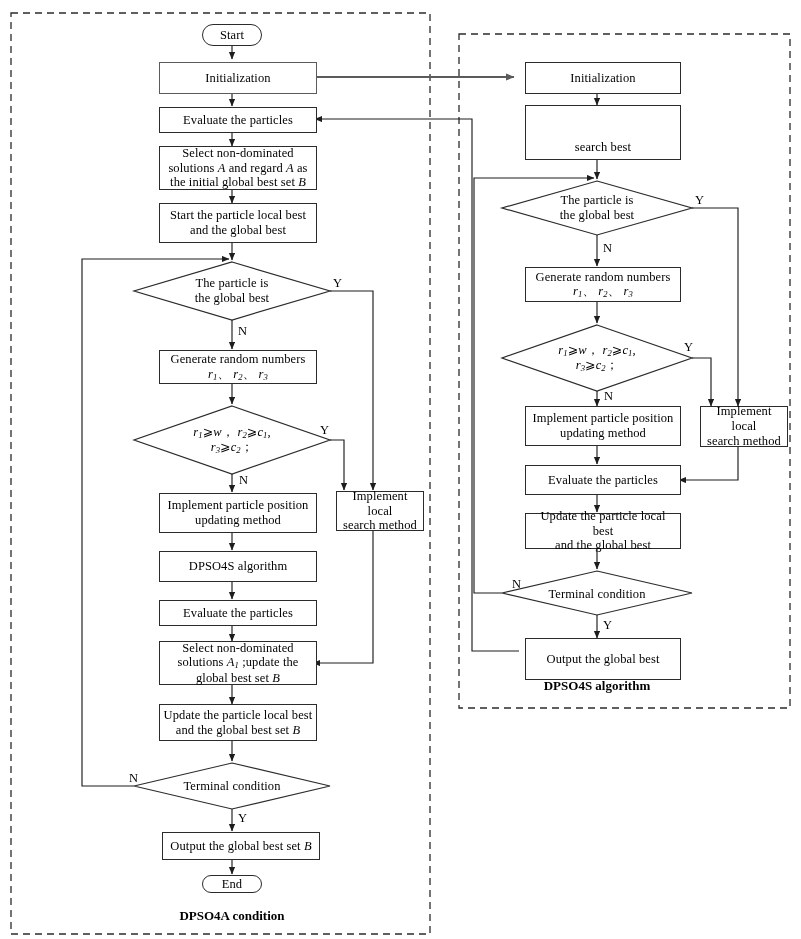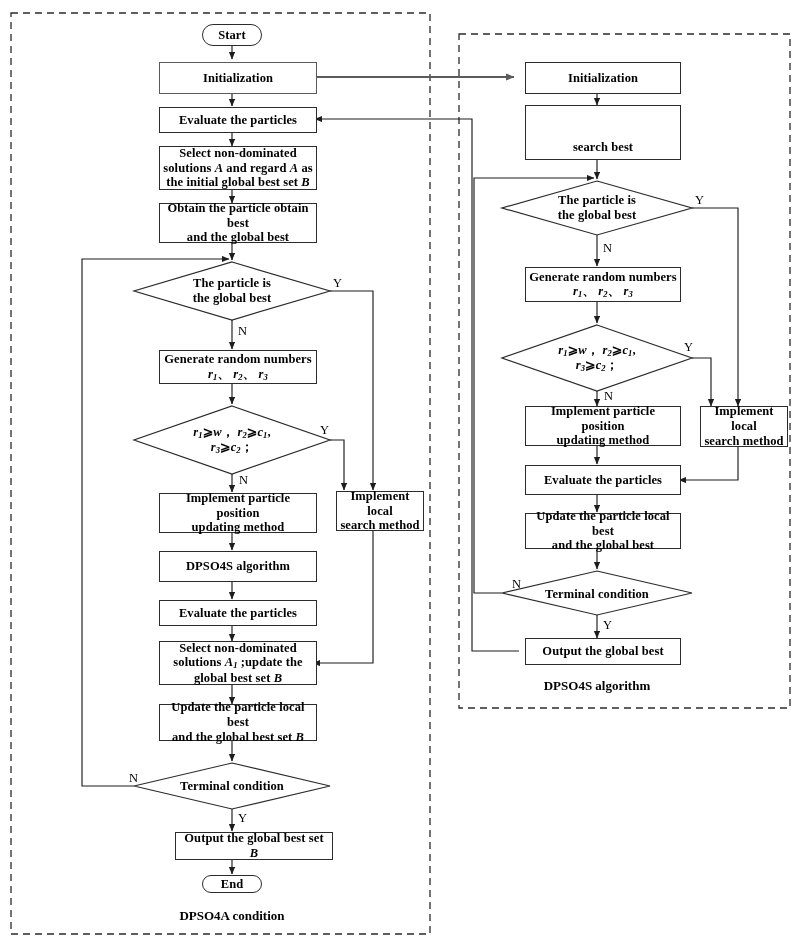--- a/index.html
+++ b/index.html
@@ -14,21 +14,20 @@
   
   .node{
     position:absolute;
     display:flex;align-items:center;justify-content:center;
     text-align:center;
     font-size:12.5px;
     line-height:1.18;
     letter-spacing:.1px;
     box-sizing:border-box;
     pointer-events:auto;
-    font-weight:bold;
   }
   .node .txt{display:block;width:100%;padding:0 3px;}
   .proc{border:1.2px solid #2b2b2b;background:#fff;margin-left:6px;}
   .term{border:1.2px solid #2b2b2b;background:#fff;border-radius:11px;}
   .dec{background:transparent;border:0;justify-content:center;}
   .edge-label{
     position:absolute;font-size:12.5px;font-family:"Liberation Serif","DejaVu Serif",serif;
     color:#000;line-height:1;
   }
   .caption{
@@ -146,21 +145,21 @@
   <div class="node proc" style="left:153px;top:146px;width:158px;height:44px;">
     <span class="txt">
       <span>Select non-dominated</span><br>
       solutions <span class="it">A</span> and regard <span class="it">A</span> as<br>
       the initial global best set <span class="it">B</span>
     </span>
   </div>
 
   <div class="node proc" style="left:153px;top:203px;width:158px;height:40px;">
     <span class="txt">
-      <span>Obtain the particle obtain best</span><br>
+      <span>Start the particle local best</span><br>
       <span>and the global best</span>
     </span>
   </div>
 
   <div class="node dec" style="left:160px;top:272px;width:144px;height:38px;">
     <span class="txt">
       <span>The  particle is</span><br>
       <span>the global best</span>
     </span>
   </div>
@@ -213,21 +212,21 @@
     <span class="txt">
       <span>Update the particle local best</span><br>
       and the global best set <span class="it">B</span>
     </span>
   </div>
 
   <div class="node dec" style="left:162px;top:777px;width:140px;height:18px;">
     <span class="txt">Terminal condition</span>
   </div>
 
-  <div class="node proc" style="left:169px;top:832px;width:158px;height:28px;">
+  <div class="node proc" style="left:156px;top:832px;width:158px;height:28px;">
     <span class="txt">Output the global best set <span class="it">B</span></span>
   </div>
 
   <div class="node term" style="left:202px;top:875px;width:60px;height:18px;">
     <span class="txt">End</span>
   </div>
 
   <div class="edge-label" style="left:333px;top:277px;">Y</div>
   <div class="edge-label" style="left:238px;top:325px;">N</div>
   <div class="edge-label" style="left:320px;top:424px;">Y</div>
@@ -292,21 +291,21 @@
     <span class="txt">
       <span>Update the particle local best</span><br>
       <span>and the global best</span>
     </span>
   </div>
 
   <div class="node dec" style="left:527px;top:585px;width:140px;height:18px;">
     <span class="txt">Terminal condition</span>
   </div>
 
-  <div class="node proc" style="left:519px;top:638px;width:156px;height:27px;">
+  <div class="node proc" style="left:519px;top:638px;width:156px;height:42px;">
     <span class="txt">Output the global best</span>
   </div>
 
   <div class="edge-label" style="left:695px;top:194px;">Y</div>
   <div class="edge-label" style="left:603px;top:242px;">N</div>
   <div class="edge-label" style="left:684px;top:341px;">Y</div>
   <div class="edge-label" style="left:604px;top:390px;">N</div>
   <div class="edge-label" style="left:512px;top:578px;">N</div>
   <div class="edge-label" style="left:603px;top:619px;">Y</div>
 

